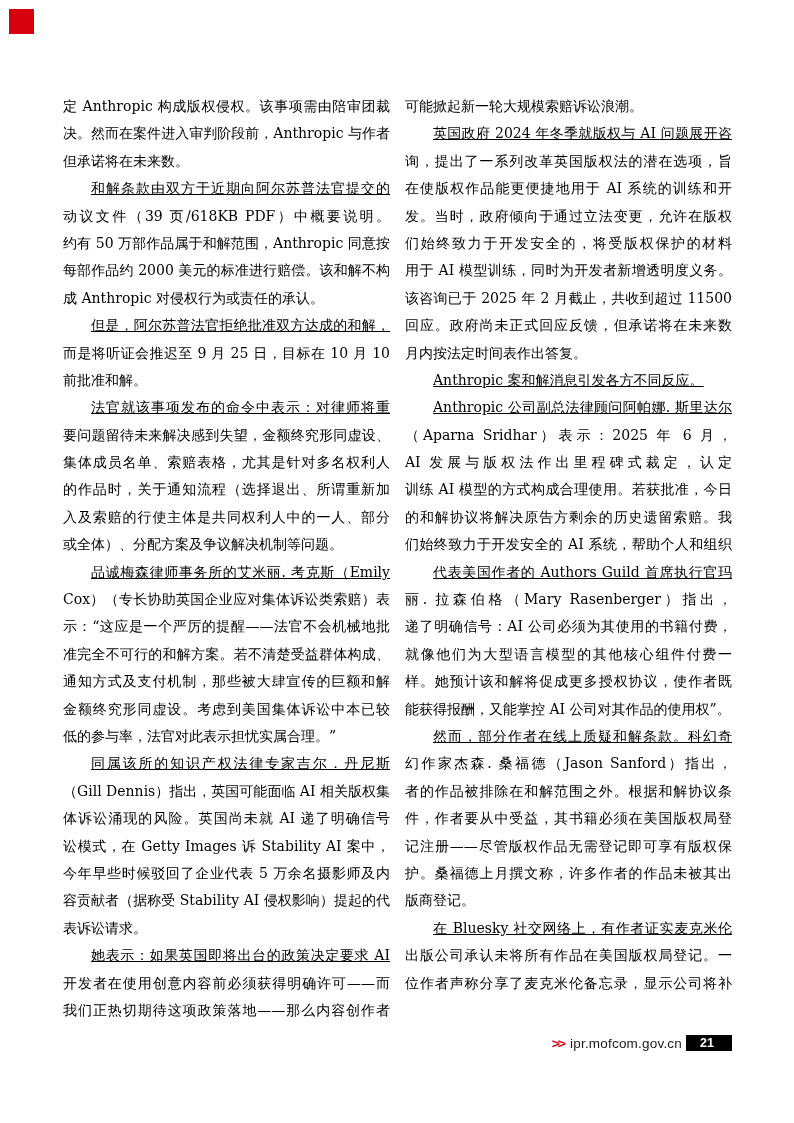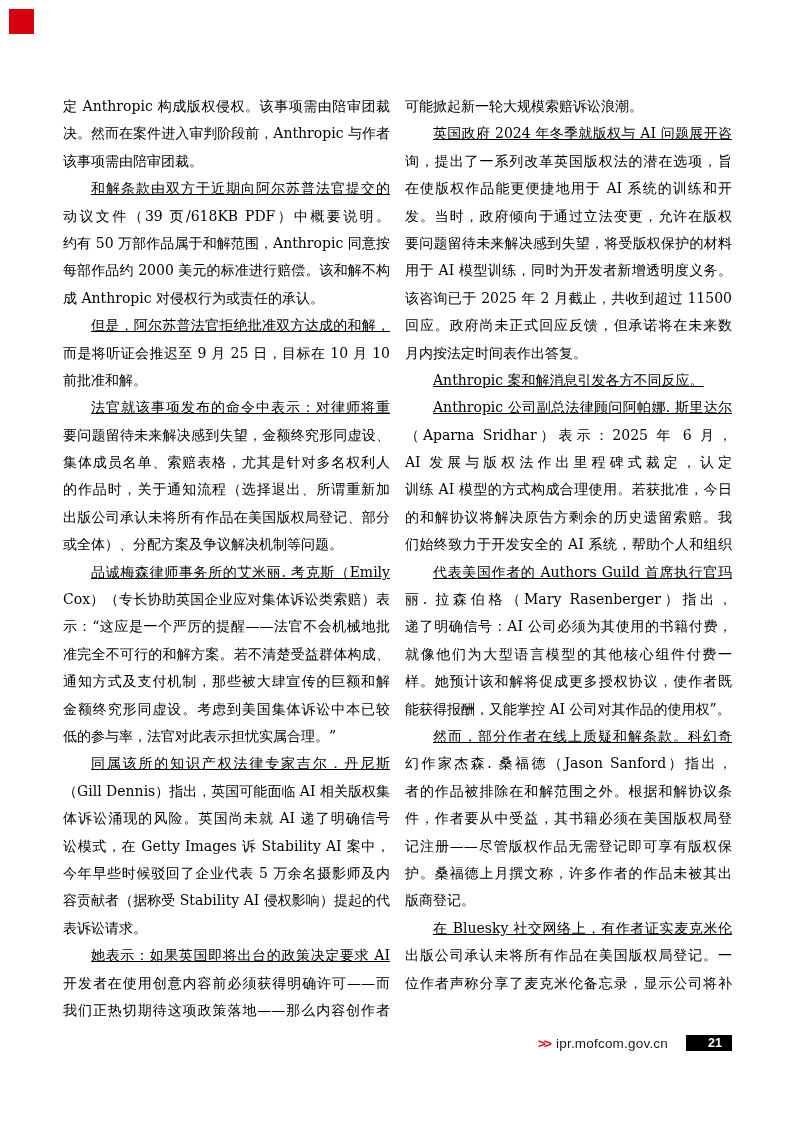--- a/index.html
+++ b/index.html
@@ -24,52 +24,52 @@
   .line.indent { text-indent:2em;text-decoration:underline; }
   .footer {
     position:absolute; right:62px; top:1034px; height:18px;
     display:flex; align-items:center;
     font-family:"Liberation Sans","DejaVu Sans",sans-serif;
   }
   .chevrons {
     font-weight:bold; font-size:14px; letter-spacing:-2px;
     margin-right:6px; transform:scaleY(0.9);
   }
-  .site { font-size:13.5px; color:#1a1a1a; margin-right:18px; letter-spacing:0.2px; }
+  .site { font-size:13.5px; color:#1a1a1a; margin-right:4px; letter-spacing:0.2px; }
   .pagebox {
     width:46px; height:16px; display:flex; align-items:center; justify-content:flex-end;
-    padding-right:10px; box-sizing:border-box;
+    padding-right:18px; box-sizing:border-box;
   }
   .pagenum { font-size:12.5px; font-weight:bold; }
 </style>
 </head>
 <body>
 
 <div class="page">
 
   <div class="corner-mark" style="background: rgb(215, 0, 15);"></div>
 
   <main class="columns">
     <section class="col" id="col-left">
         <div class="line">定 Anthropic 构成版权侵权。该事项需由陪审团裁</div>
         <div class="line">决。然而在案件进入审判阶段前，Anthropic 与作者</div>
-        <div class="line end">该事项需由陪审团裁。</div>
+        <div class="line end">但承诺将在未来数。</div>
         <div class="line indent">和解条款由双方于近期向阿尔苏普法官提交的</div>
         <div class="line">动议文件（39 页/618KB PDF）中概要说明。据估计</div>
         <div class="line">约有 50 万部作品属于和解范围，Anthropic 同意按</div>
         <div class="line">每部作品约 2000 美元的标准进行赔偿。该和解不构</div>
         <div class="line end">成 Anthropic 对侵权行为或责任的承认。</div>
         <div class="line indent">但是，阿尔苏普法官拒绝批准双方达成的和解，</div>
         <div class="line">而是将听证会推迟至 9 月 25 日，目标在 10 月 10 日</div>
         <div class="line end">前批准和解。</div>
         <div class="line indent">法官就该事项发布的命令中表示：对律师将重</div>
         <div class="line">要问题留待未来解决感到失望，金额终究形同虚设、</div>
         <div class="line">集体成员名单、索赔表格，尤其是针对多名权利人</div>
         <div class="line">的作品时，关于通知流程（选择退出、所谓重新加</div>
-        <div class="line">出版公司承认未将所有作品在美国版权局登记、部分</div>
+        <div class="line">入及索赔的行使主体是共同权利人中的一人、部分</div>
         <div class="line end">或全体）、分配方案及争议解决机制等问题。</div>
         <div class="line indent">品诚梅森律师事务所的艾米丽. 考克斯（Emily</div>
         <div class="line">Cox）（专长协助英国企业应对集体诉讼类索赔）表</div>
         <div class="line">示：“这应是一个严厉的提醒——法官不会机械地批</div>
         <div class="line">准完全不可行的和解方案。若不清楚受益群体构成、</div>
         <div class="line">通知方式及支付机制，那些被大肆宣传的巨额和解</div>
         <div class="line">金额终究形同虚设。考虑到美国集体诉讼中本已较</div>
         <div class="line end">低的参与率，法官对此表示担忧实属合理。”</div>
         <div class="line indent">同属该所的知识产权法律专家吉尔．丹尼斯</div>
         <div class="line">（Gill Dennis）指出，英国可能面临 AI 相关版权集</div>
@@ -81,21 +81,21 @@
         <div class="line indent">她表示：如果英国即将出台的政策决定要求 AI</div>
         <div class="line">开发者在使用创意内容前必须获得明确许可——而</div>
         <div class="line">我们正热切期待这项政策落地——那么内容创作者</div>
       </section>
     <section class="col" id="col-right">
         <div class="line end">可能掀起新一轮大规模索赔诉讼浪潮。</div>
         <div class="line indent">英国政府 2024 年冬季就版权与 AI 问题展开咨</div>
         <div class="line">询，提出了一系列改革英国版权法的潜在选项，旨</div>
         <div class="line">在使版权作品能更便捷地用于 AI 系统的训练和开</div>
         <div class="line">发。当时，政府倾向于通过立法变更，允许在版权</div>
-        <div class="line">要问题留待未来解决感到失望，将受版权保护的材料</div>
+        <div class="line">们始终致力于开发安全的，将受版权保护的材料</div>
         <div class="line">用于 AI 模型训练，同时为开发者新增透明度义务。</div>
         <div class="line">该咨询已于 2025 年 2 月截止，共收到超过 11500 份</div>
         <div class="line">回应。政府尚未正式回应反馈，但承诺将在未来数</div>
         <div class="line end">月内按法定时间表作出答复。</div>
         <div class="line indent end">Anthropic 案和解消息引发各方不同反应。</div>
         <div class="line indent">Anthropic 公司副总法律顾问阿帕娜. 斯里达尔</div>
         <div class="line">（Aparna Sridhar）表示：2025 年 6 月，地区法院就</div>
         <div class="line">AI 发展与版权法作出里程碑式裁定，认定 Anthropic</div>
         <div class="line">训练 AI 模型的方式构成合理使用。若获批准，今日</div>
         <div class="line">的和解协议将解决原告方剩余的历史遗留索赔。我</div>

